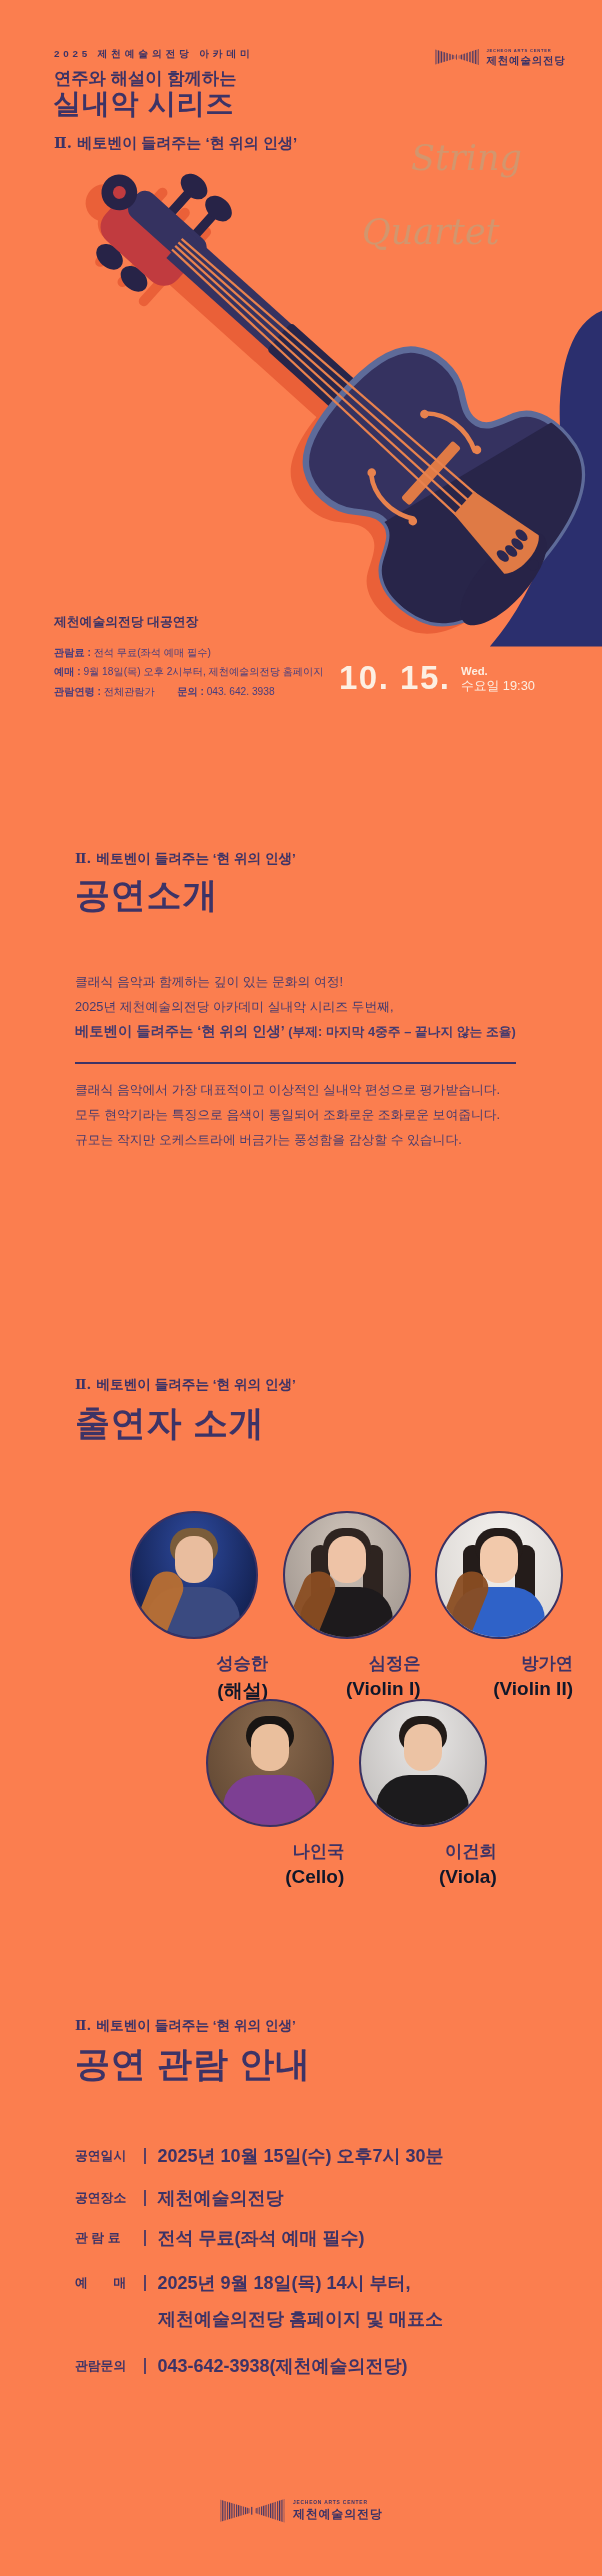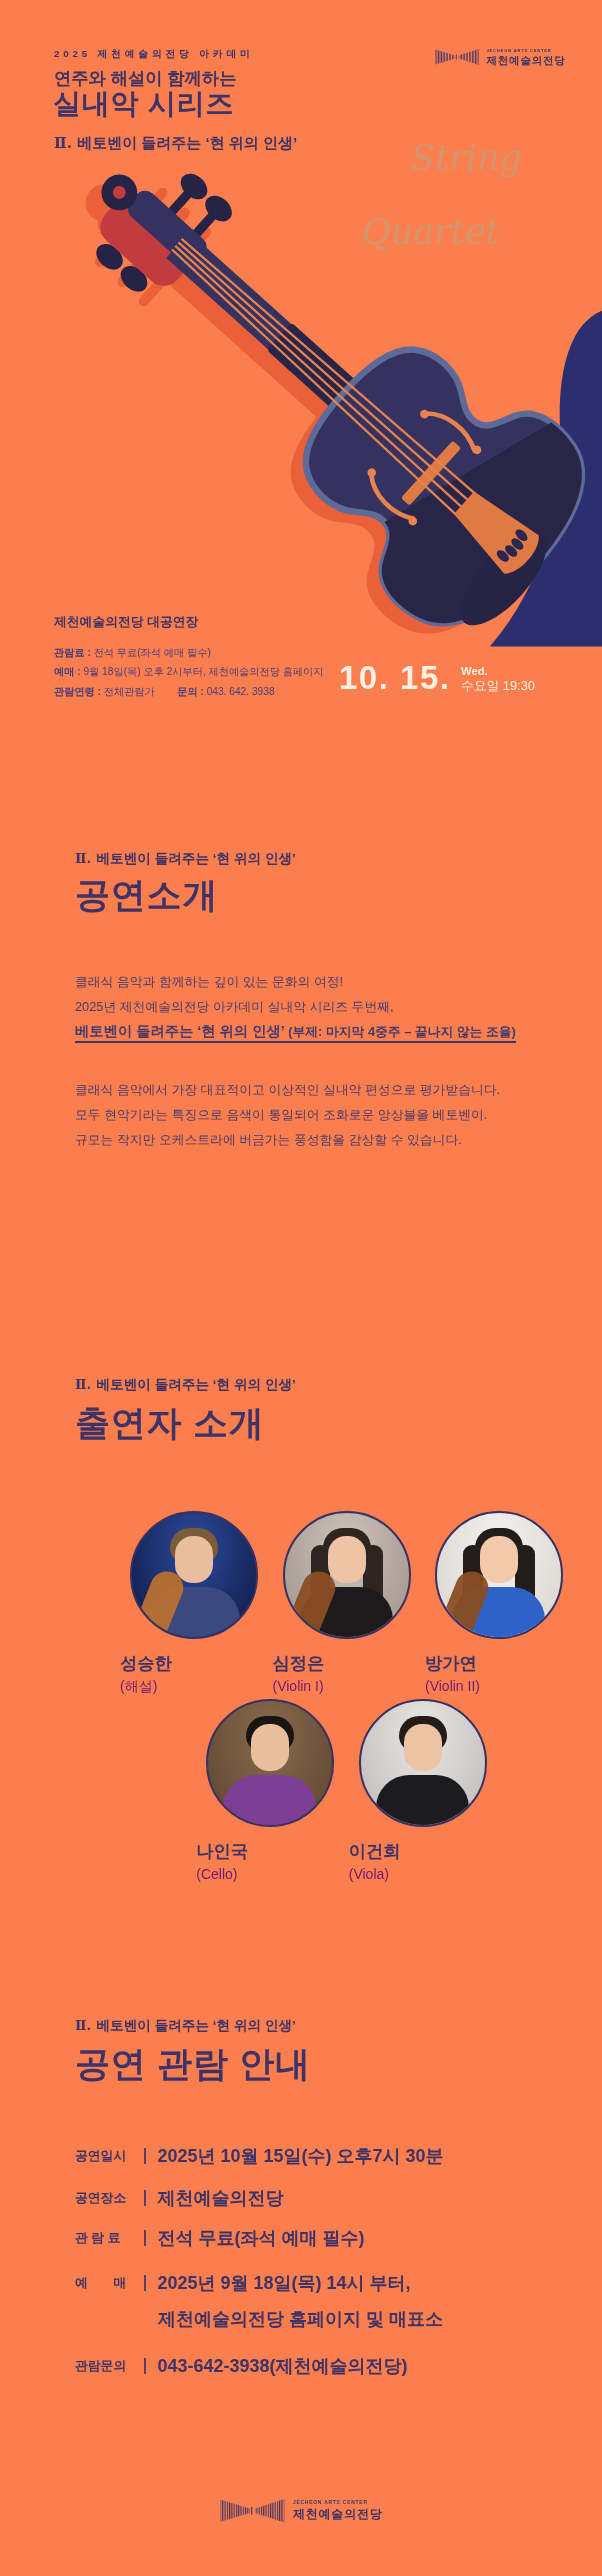--- a/index.html
+++ b/index.html
@@ -27,38 +27,38 @@
   .date-col{margin-left:10.5px;padding-top:4.5px;}
   .date-wk{font-size:11.3px;font-weight:600;line-height:12.8px;}
   .date-time{font-size:12.8px;font-weight:500;line-height:17.3px;}
 
   
   .sec{position:absolute;left:75px;right:30px;}
   .sec-eyebrow{position:absolute;left:0;font-size:13.6px;font-weight:700;color:#3D3366;}
   .sec-title{position:absolute;left:0;font-size:35px;font-weight:800;letter-spacing:0.8px;color:#3D3366;text-align:right;}
   .pline{font-size:12.8px;line-height:25px;font-weight:500;color:#443A6E;white-space:nowrap;}
   .pblock{position:absolute;left:0;}
-  .hl{display:inline-block;border-bottom:2.3px solid #3D3366;padding-bottom:2px;line-height:14px;}
+  .hl{display:inline-block;border-bottom:2.3px solid #3D3366;padding-bottom:20px;line-height:20px;}
   .hl .hlm{font-size:14.3px;font-weight:800;}
   .hl .hls{font-size:12.8px;font-weight:700;}
 
   
   .prow{position:absolute;left:0;right:-45px;display:flex;justify-content:center;gap:4.5px;}
-  .pcell{width:148px;text-align:left;}
+  .pcell{width:148px;text-align:right;}
   .avatar{position:relative;width:124px;height:124px;margin:0 auto;border-radius:50%;border:2.3px solid #3A3162;overflow:hidden;background:radial-gradient(ellipse at 50% 28%,var(--bg1) 0%,var(--bg2) 100%);}
   .av-locks{display:var(--locks,none);position:absolute;inset:0;}
   .av-locks::before,.av-locks::after{content:"";position:absolute;top:32px;width:19.6px;height:81px;background:var(--hair);border-radius:9px;}
   .av-locks::before{left:26px;}
   .av-locks::after{right:26px;}
   .av-hair{position:absolute;left:38px;top:15px;width:48px;height:36px;border-radius:24px 24px 19.6px 19.6px;background:var(--hair);}
   .av-face{position:absolute;left:43px;top:22.6px;width:38px;height:47px;border-radius:18px;background:var(--skin);}
   .av-body{position:absolute;left:15px;top:74px;width:93px;height:53px;border-radius:33px 33px 0 0;background:var(--cloth);}
   .av-instr{position:absolute;left:10.5px;top:57px;width:33px;height:72px;border-radius:16.6px;transform:rotate(22deg);background:var(--instr,transparent);opacity:.95;}
   .pname{margin-top:12px;font-size:17.3px;font-weight:700;color:#3D3366;}
-  .prole{margin-top:3px;font-size:14px;font-weight:400;color:#701a75;}
+  .prole{margin-top:3px;font-size:19px;font-weight:700;color:#0f172a;}
 
   
   .grow{position:absolute;left:0;display:flex;align-items:center;white-space:nowrap;}
   .glabel{display:inline-block;width:63px;font-size:12.8px;font-weight:600;color:#3D3366;}
   .gsep{display:inline-block;width:1.5px;height:16.6px;background:#3D3366;opacity:.85;margin:0 12px 0 6px;}
   .gval{font-size:18px;font-weight:600;color:#3D3366;}
   .gval b{font-weight:800;}
   .gcont{position:absolute;left:83px;font-size:18px;font-weight:600;color:#3D3366;white-space:nowrap;}
 
   
@@ -206,21 +206,21 @@
     <div class="sec-title" style="top:27px">공연소개</div>
     <div class="pblock" style="top:124px">
       <div class="pline">클래식 음악과 함께하는 깊이 있는 문화의 여정!</div>
       <div class="pline">2025년 제천예술의전당 아카데미 실내악 시리즈 두번째,</div>
       <div class="pline">
         <span class="hl"><span class="hlm">베토벤이 들려주는 ‘현 위의 인생’</span><span class="hls"> (부제: 마지막 4중주 – 끝나지 않는 조율)</span></span>
       </div>
     </div>
     <div class="pblock" style="top:232px">
       <div class="pline">클래식 음악에서 가장 대표적이고 이상적인 실내악 편성으로 평가받습니다.</div>
-      <div class="pline">모두 현악기라는 특징으로 음색이 통일되어 조화로운 앙상블을 베토벤이.</div>
+      <div class="pline">모두 현악기라는 특징으로 음색이 통일되어 조화로운 조화로운 보여줍니다.</div>
       <div class="pline">규모는 작지만 오케스트라에 버금가는 풍성함을 감상할 수 있습니다.</div>
     </div>
   </div>
 
   <div class="sec" style="top:1371px;height:527px">
     <div class="sec-eyebrow" style="top:5.3px">
       <span class="ser-num">Ⅱ.</span><span>베토벤이 들려주는 ‘현 위의 인생’</span>
     </div>
     <div class="sec-title" style="top:29px">출연자 소개</div>
 

